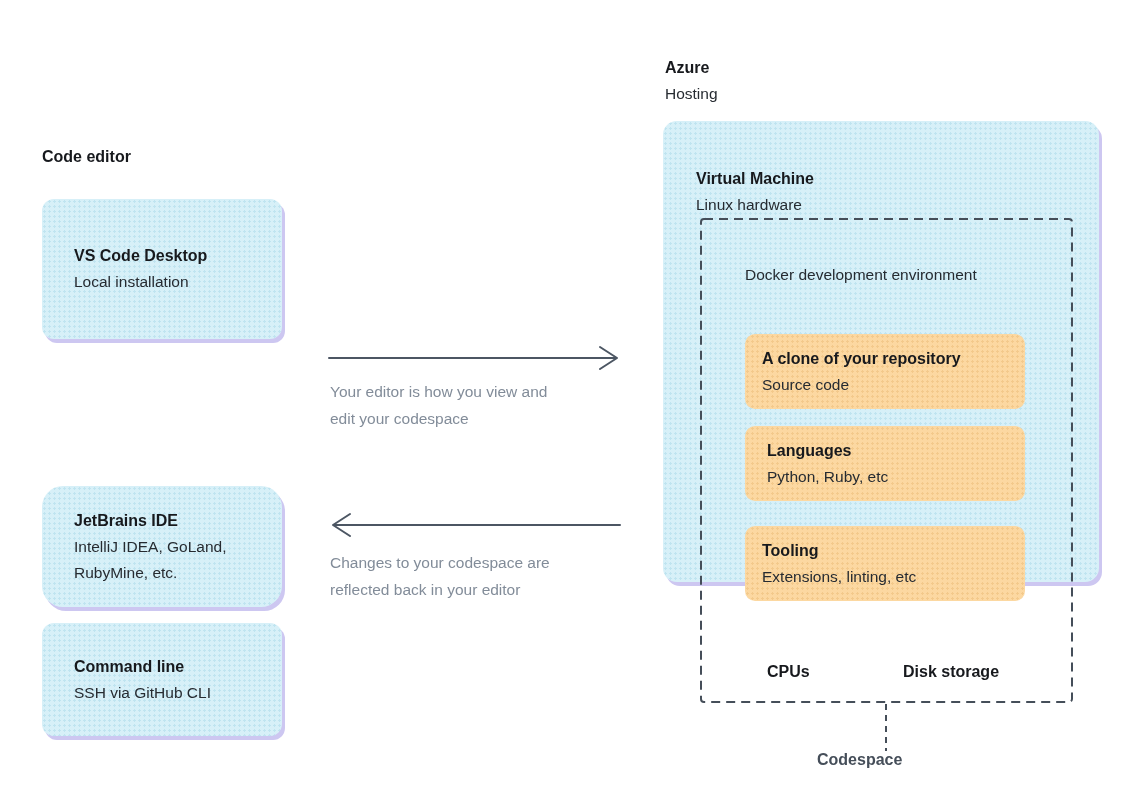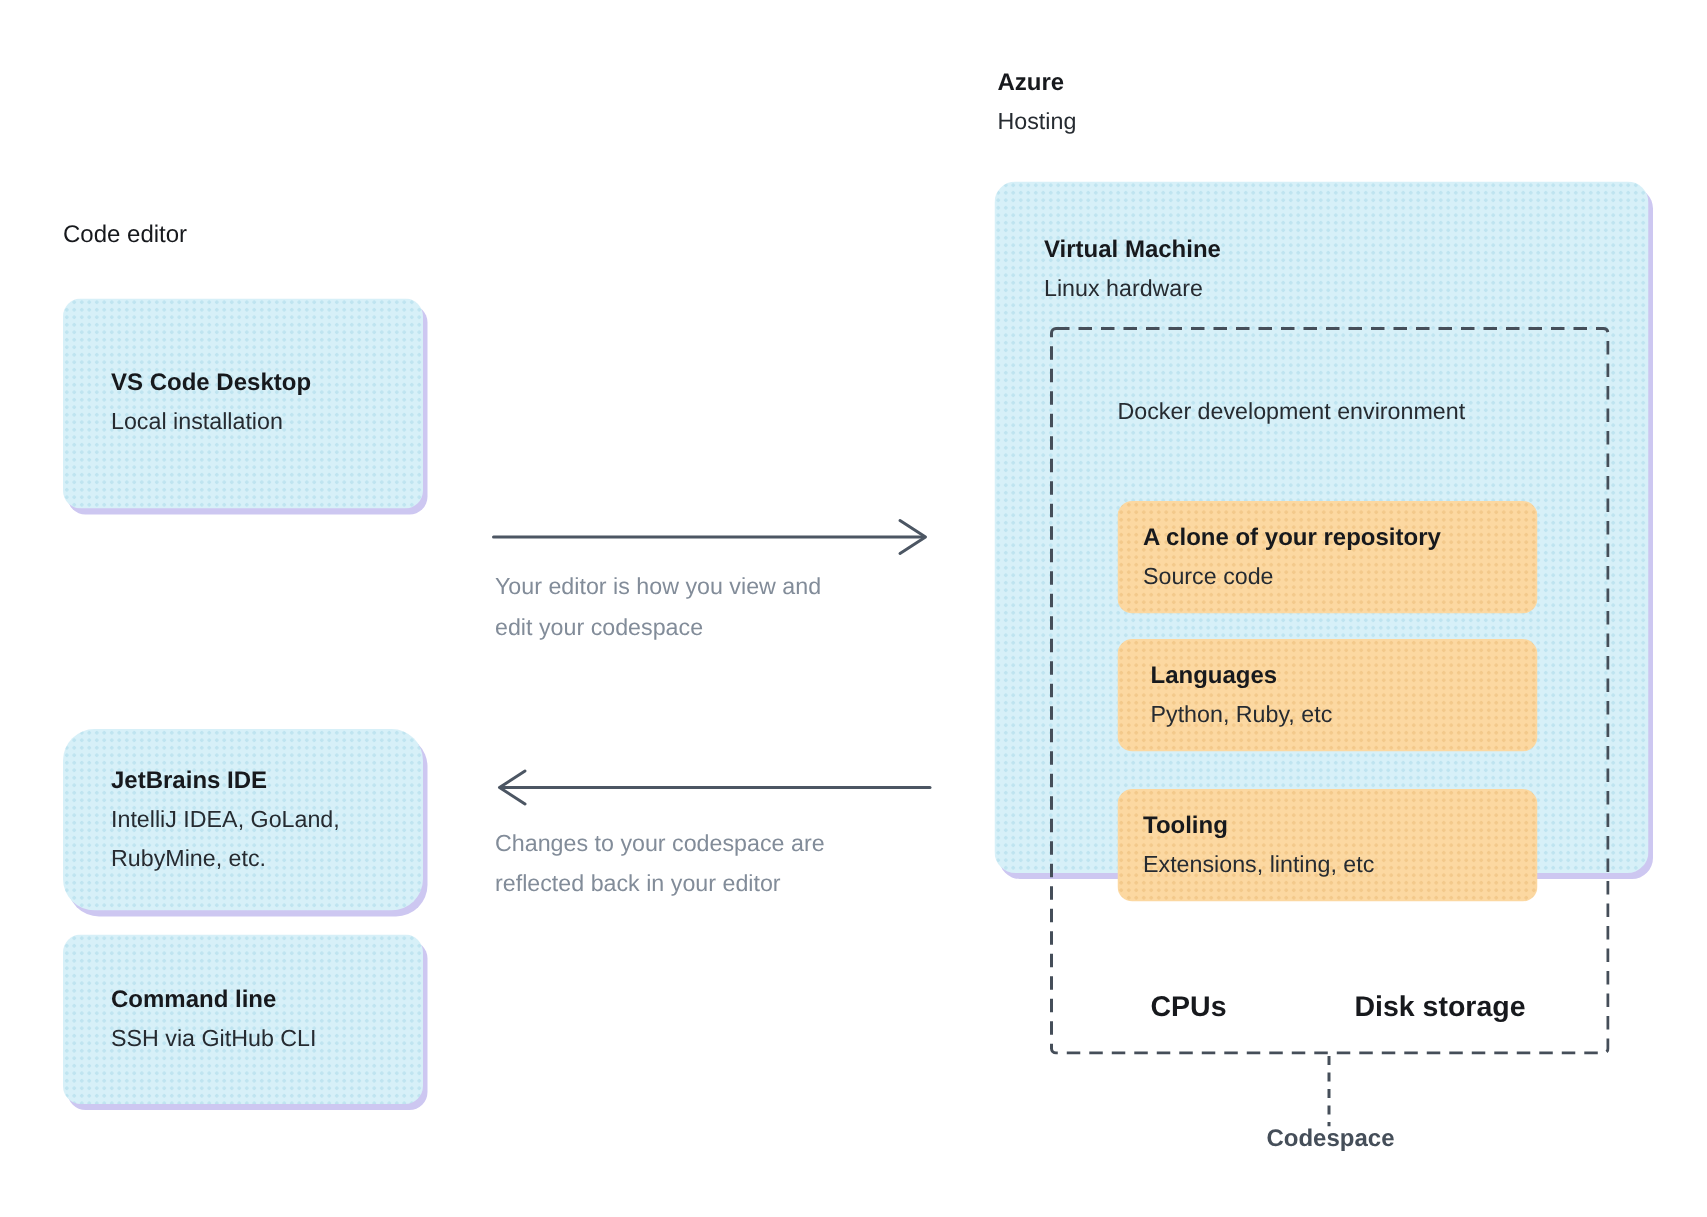--- a/index.html
+++ b/index.html
@@ -23,25 +23,25 @@
   .canvas {
     position: relative;
     width: 1138px;
     height: 811px;
     background: #ffffff;
     overflow: hidden;
   }
   .abs { position: absolute; }
   .heading {
     font-size: 16px;
-    font-weight: 400;
+    font-weight: 700;
     color: var(--color-title_text);
     line-height: 20px;
   }
-  .label-block .t { font-size: 16px; font-weight: 700; line-height: 26px; }
+  .label-block .t { font-size: 16px; font-weight: 700; line-height: 26px; margin-top: 12px; }
   .label-block .s { font-size: 15.5px; line-height: 26px; color: var(----color-subtitle_text, #262b31); }
   .label-block .s { color: var(--color-subtitle_text); }
 
   .card {
     display: flex;
     flex-direction: column;
     justify-content: center;
   }
   .blue-card {
     background-color: var(--color-editor_box_bg);
@@ -79,28 +79,28 @@
   .flow-arrow { stroke: var(--color-arrow); stroke-width: 2; fill: none; stroke-linecap: round; stroke-linejoin: round; }
   .dash-stroke { stroke: var(--color-dash); stroke-width: 2; fill: none; }
 
   .vm-box {
     left: 663px; top: 121px; width: 436px; height: 461px;
     border-radius: 14px;
   }
   .vm-text { left: 33px; top: 33px; }
 
   .footer-label {
-    font-size: 19px;
+    font-size: 16px;
     font-weight: 700;
     color: var(--color-title_text);
     line-height: 20px;
   }
   .codespace-label {
     left: 817px; top: 751px; width: 140px;
-    text-align: center;
+    text-align: left;
     font-size: 16px;
     font-weight: 700;
     color: var(--color-dash);
   }
 </style>
 </head>
 <body>
 
 <div class="canvas">
 

